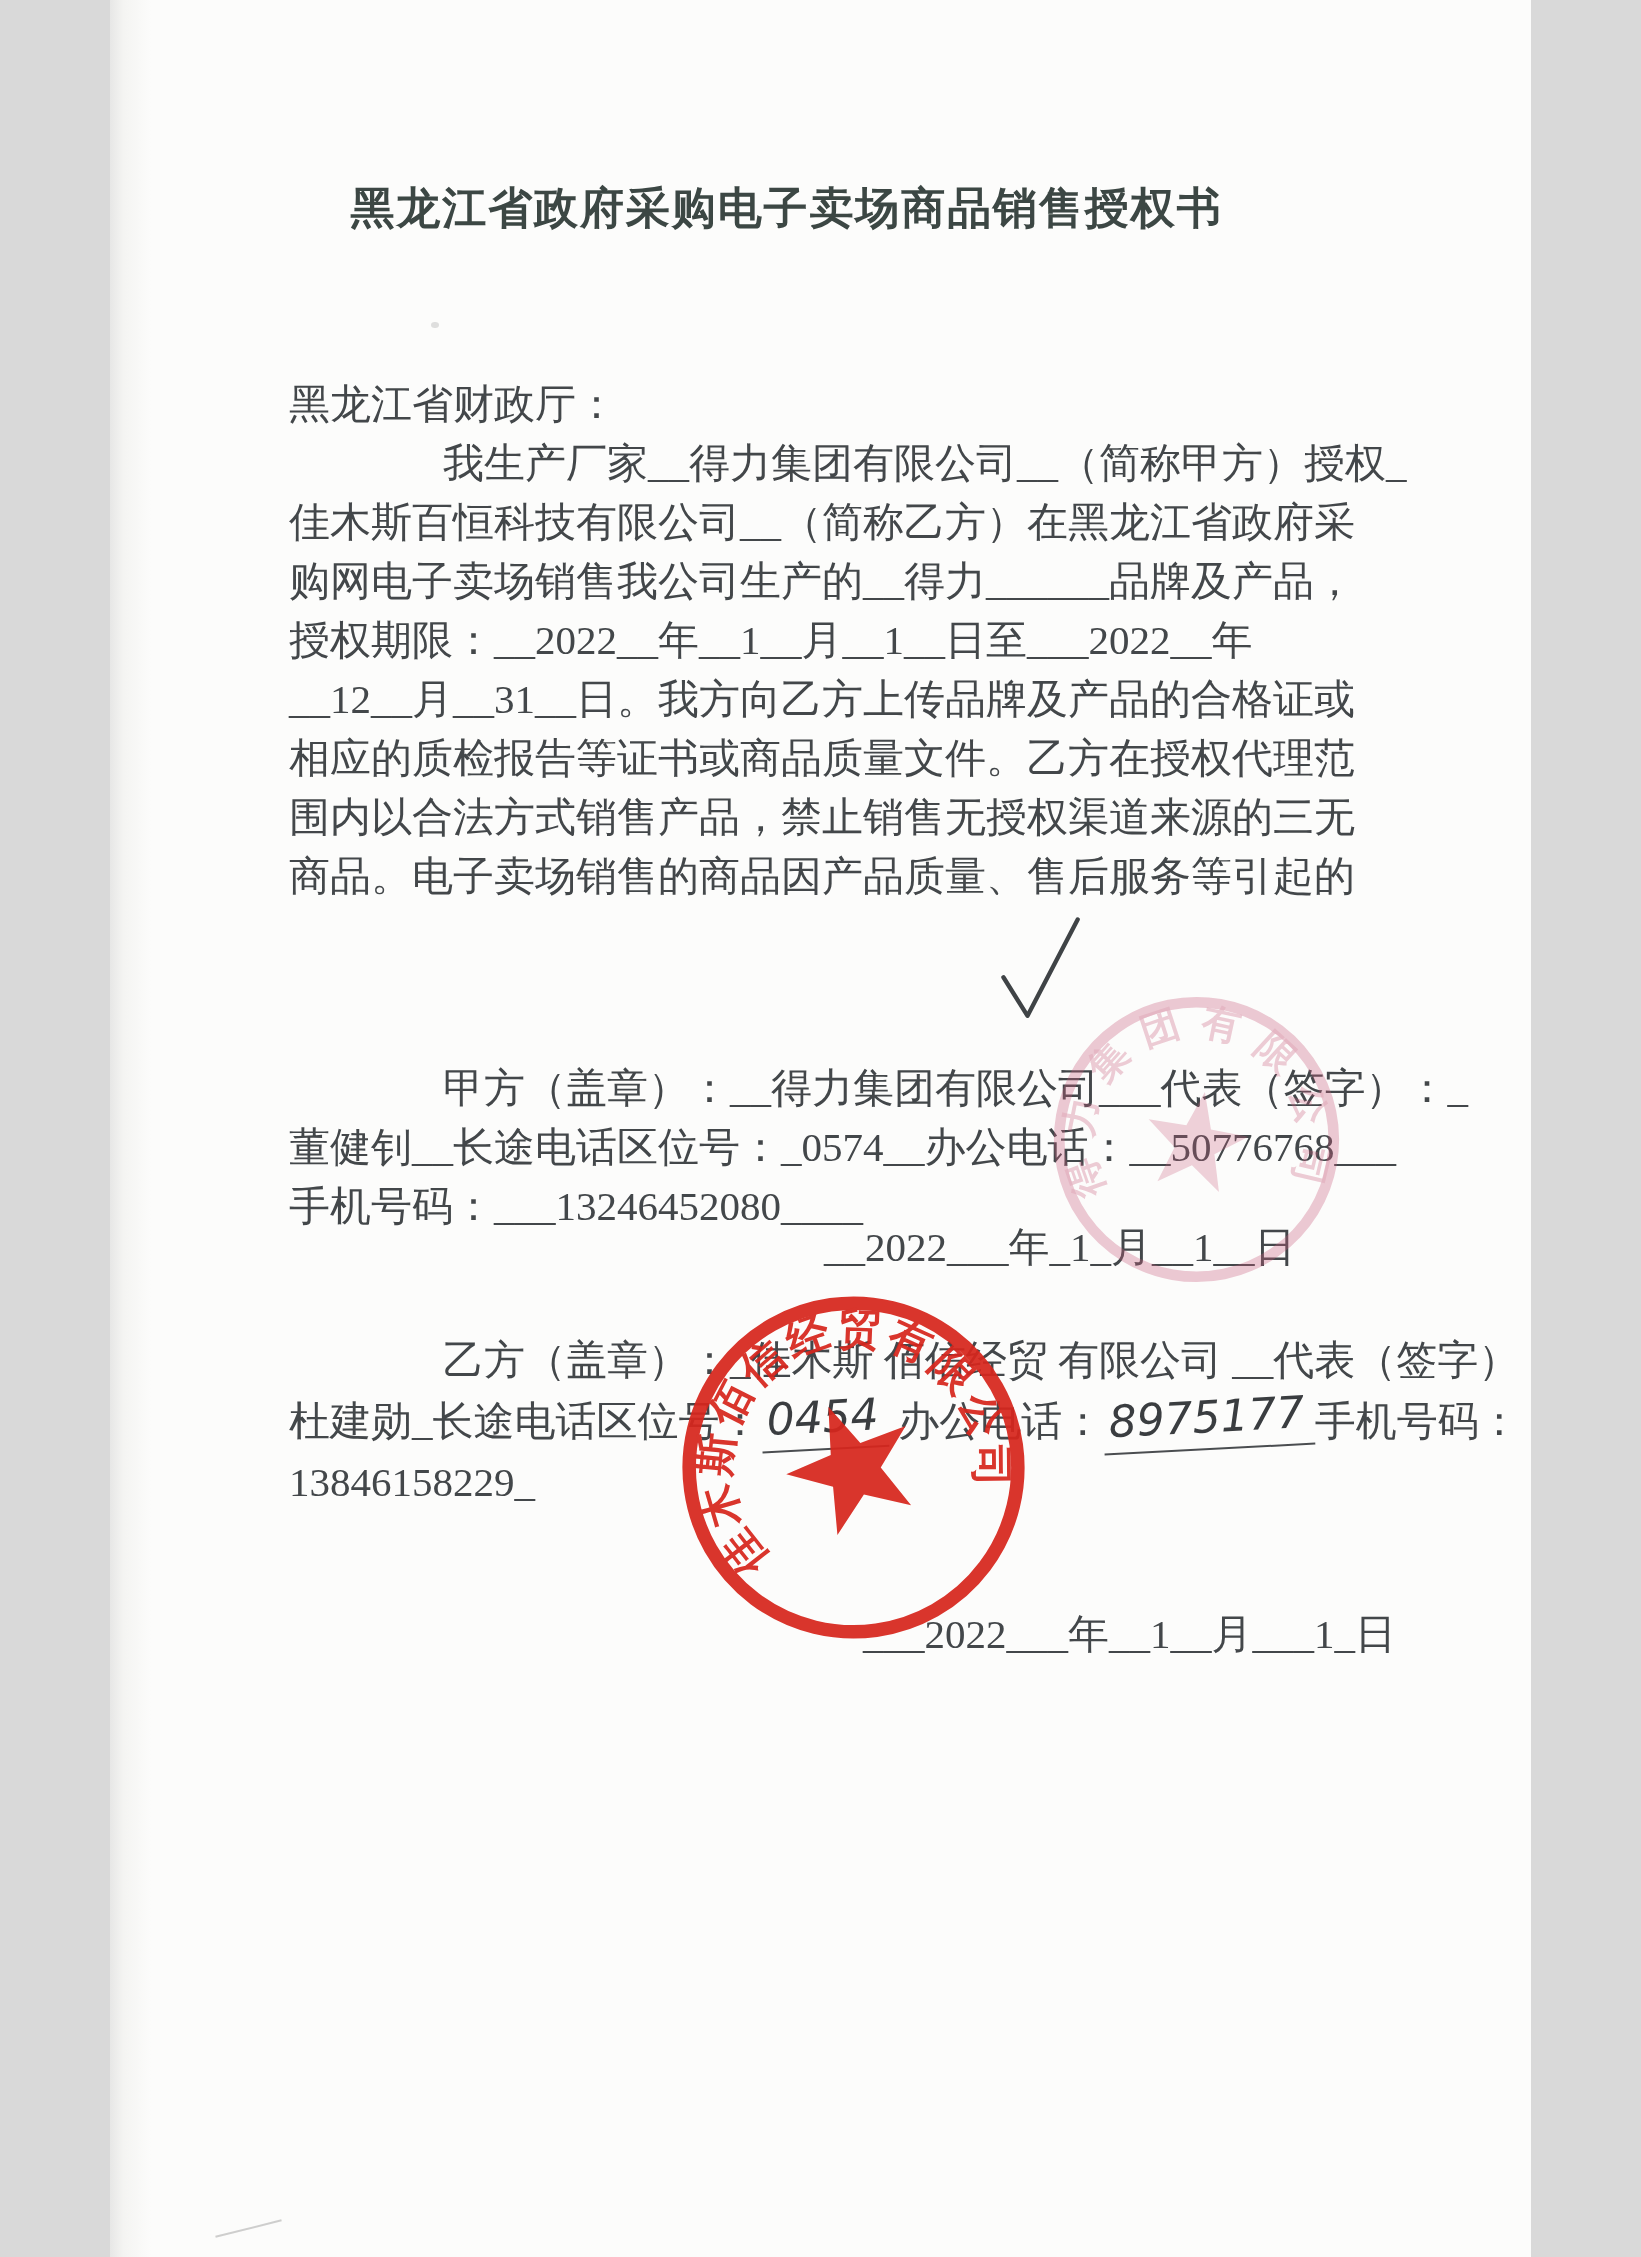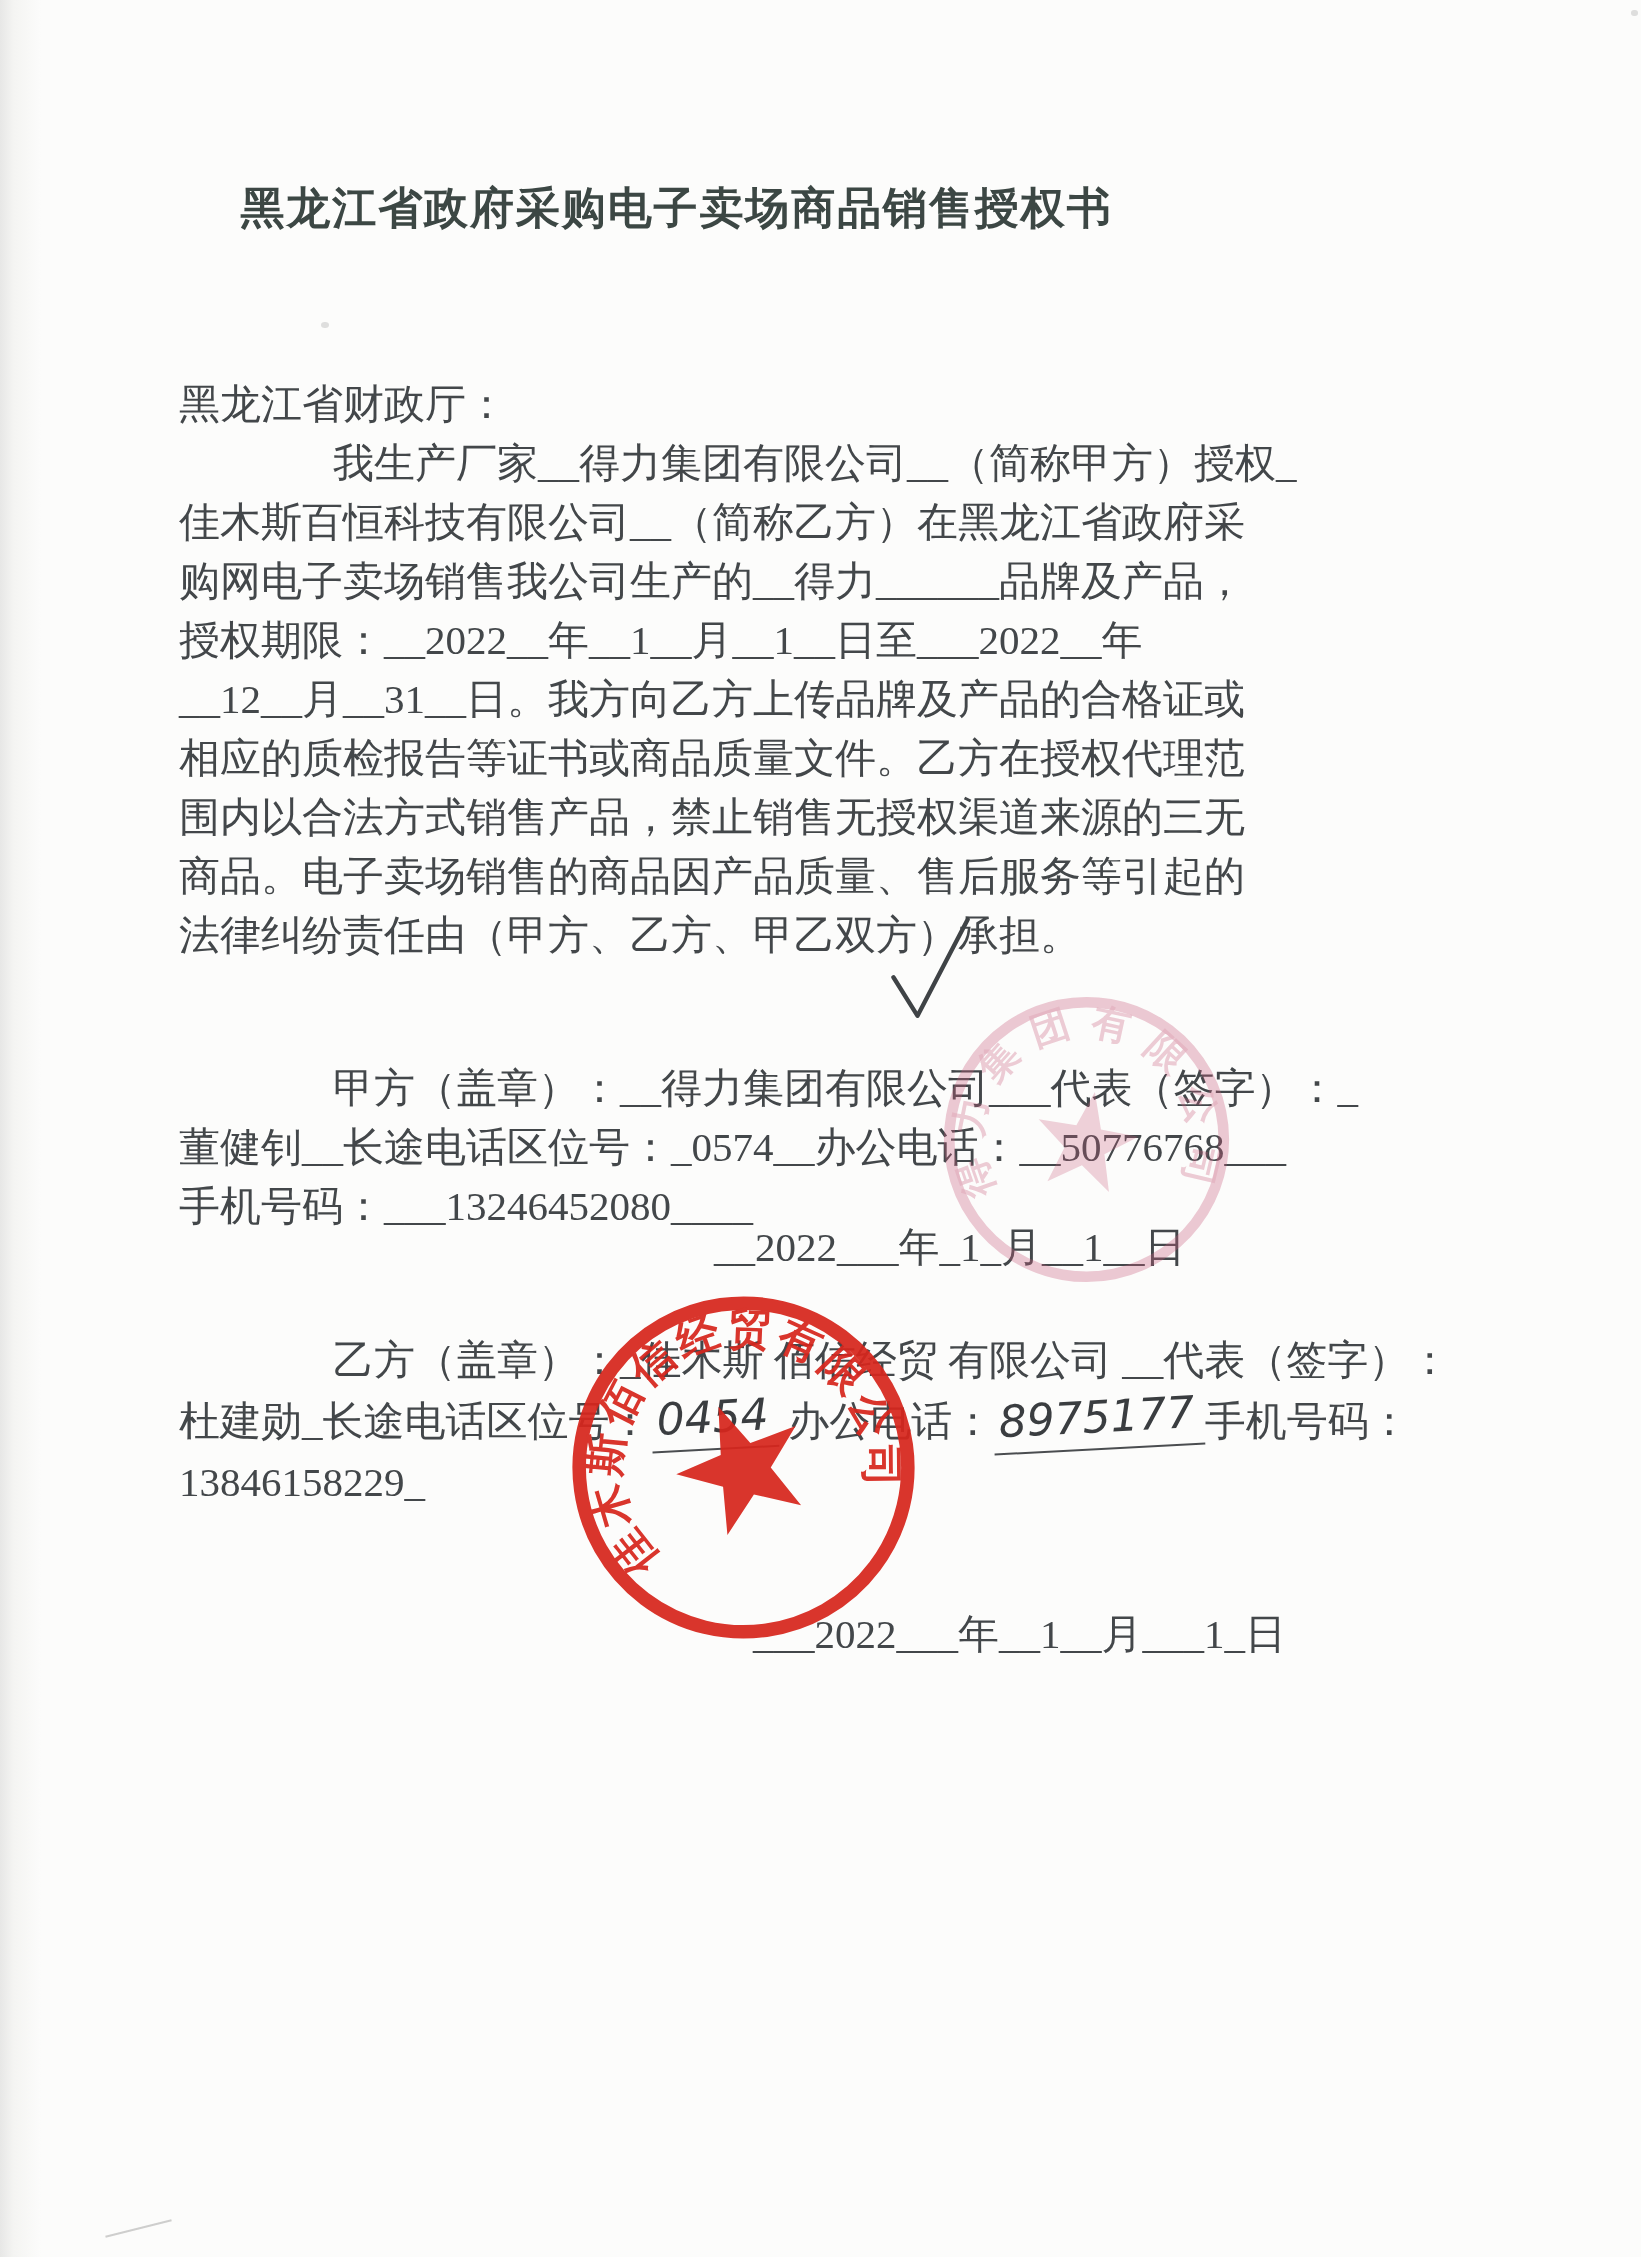--- a/index.html
+++ b/index.html
@@ -1,18 +1,18 @@
 <!DOCTYPE html>
 <html><head>
 <meta charset="utf-8">
 <style>
   html,body{margin:0;padding:0;background:#d9d9d9;}
   .page{
     position:relative;
-    width:1641px;height:2257px;
+    width:1421px;height:2257px;
     margin:0 auto;
     background:
       linear-gradient(90deg,#e7e7e6 0px,#f4f4f2 13.5px,#fcfcfb 41px,#fcfcfb 100%);
     overflow:hidden;
     font-family:"Liberation Serif","DejaVu Serif",serif;
     color:#43474a;
   }
   .titles{
     position:absolute;left:97px;top:176px;width:1159px;
     text-align:center;
@@ -62,21 +62,20 @@
 
   <div class="body-lines">
     <div class="line indent">我生产厂家__得力集团有限公司__（简称甲方）授权_</div>
     <div class="line">佳木斯百恒科技有限公司__（简称乙方）在黑龙江省政府采</div>
     <div class="line">购网电子卖场销售我公司生产的__得力______品牌及产品，</div>
     <div class="line">授权期限：__2022__年__1__月__1__日至___2022__年</div>
     <div class="line">__12__月__31__日。我方向乙方上传品牌及产品的合格证或</div>
     <div class="line">相应的质检报告等证书或商品质量文件。乙方在授权代理范</div>
     <div class="line">围内以合法方式销售产品，禁止销售无授权渠道来源的三无</div>
     <div class="line">商品。电子卖场销售的商品因产品质量、售后服务等引起的</div>
-    <div class="line">法律纠纷责任由（甲方、乙方、甲乙双方）承担。</div>
   </div>
 
   <svg class="check" width="126" height="135" viewBox="0 0 130 140">
     <polyline points="25,77 50,117 102,17" fill="none" stroke="#3f4346" stroke-width="4.5" stroke-linecap="round" stroke-linejoin="round"></polyline>
   </svg>
 
   <div class="party-a">
     <div class="line indent">甲方（盖章）：__得力集团有限公司___代表（签字）：_</div>
     <div class="line">董健钊__长途电话区位号：_0574__办公电话：__50776768___</div>
     <div class="line">手机号码：___13246452080____</div>

